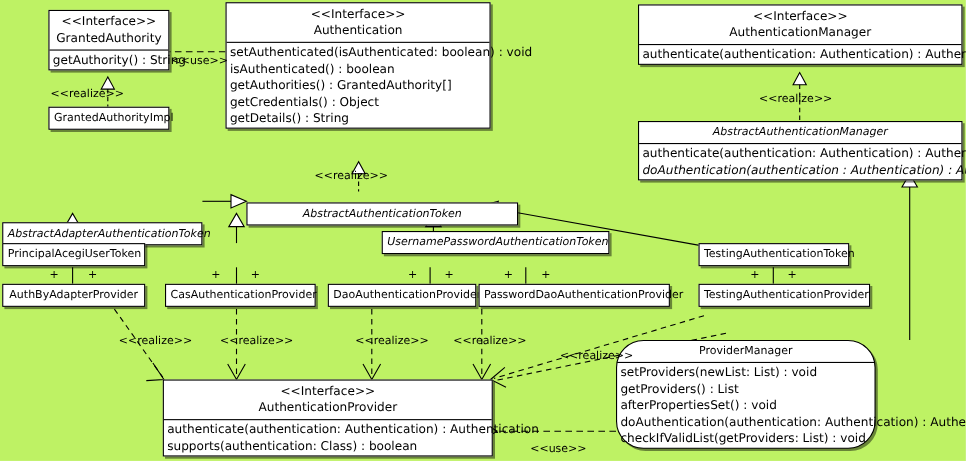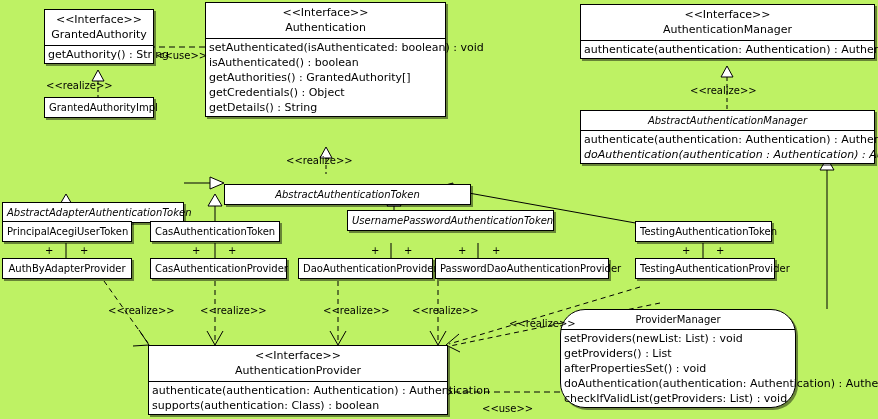--- a/index.html
+++ b/index.html
@@ -265,25 +265,20 @@
       <span class="single">AbstractAuthenticationToken</span>
     </div>
   </div>
 
   <div class="uml-class compact" style="left:2px; top:221px; width:130px;">
     <div class="uml-head">
       <span class="single">PrincipalAcegiUserToken</span>
     </div>
   </div>
 
-  <div class="uml-class compact" style="left:150px; top:221px; width:130px;">
-    <div class="uml-head">
-      <span class="single">CasAuthenticationToken</span>
-    </div>
-  </div>
 
   <div class="uml-class compact" style="left:347px; top:210px; width:207px;font-style:italic;">
     <div class="uml-head">
       <span class="single">UsernamePasswordAuthenticationToken</span>
     </div>
   </div>
 
   <div class="uml-class compact" style="left:635px; top:221px; width:137px;">
     <div class="uml-head">
       <span class="single">TestingAuthenticationToken</span>
@@ -318,21 +313,21 @@
       <span class="single">DaoAuthenticationProvider</span>
     </div>
   </div>
 
   <div class="uml-class compact" style="left:435px; top:258px; width:174px;">
     <div class="uml-head">
       <span class="single">PasswordDaoAuthenticationProvider</span>
     </div>
   </div>
 
-  <div class="uml-class compact" style="left:635px; top:258px; width:140px;">
+  <div class="uml-class compact" style="left:635px; top:258px; width:156px;">
     <div class="uml-head">
       <span class="single">TestingAuthenticationProvider</span>
     </div>
   </div>
 
   <div class="uml-class" style="left:148px; top:345px; width:300px;">
     <div class="uml-head">
       <span class="stereo">&lt;&lt;Interface&gt;&gt;</span>
       <span class="cname">AuthenticationProvider</span>
     </div>

